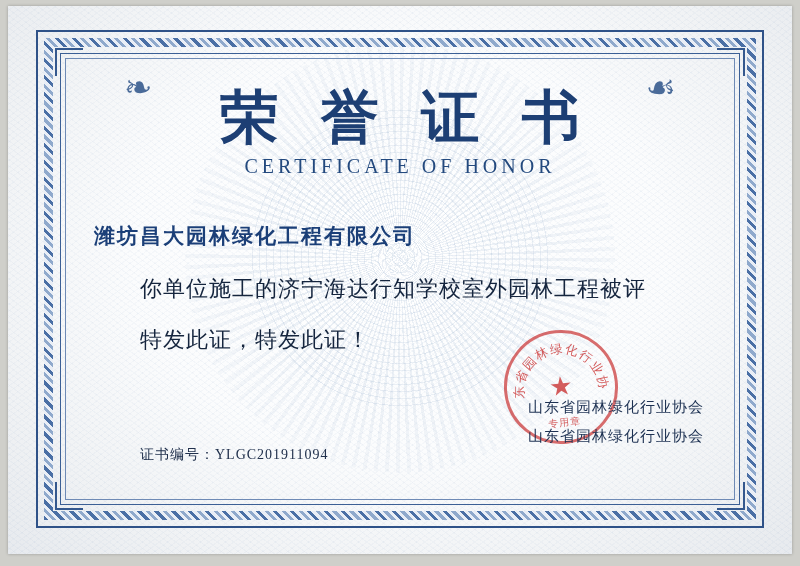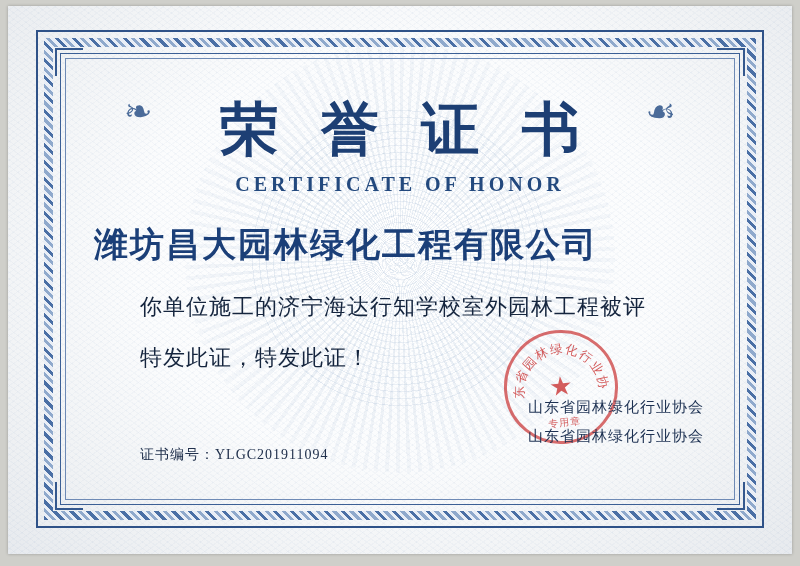--- a/index.html
+++ b/index.html
@@ -148,50 +148,50 @@
     padding-top: 22px;
   }
   .title-cn {
     font-family: "Liberation Serif", "DejaVu Serif", serif;
     font-size: 58px;
     font-weight: bold;
     letter-spacing: 14px;
     color: #1d3f74;
     text-shadow: 0 1px 0 rgba(255,255,255,0.7);
     line-height: 1.05;
-    margin: 12px;
+    margin: 0;
     padding-left: 14px;
   }
   .title-en {
     margin-top: 6px;
     font-family: "Liberation Serif", serif;
     font-size: 20px;
     letter-spacing: 4px;
     color: #23497e;
-    font-weight: bold;
+    font-weight: normal;
   }
   .title-deco {
     position: relative;
     height: 0;
   }
   .swirl {
     position: absolute;
     top: -78px;
     color: #2d5389;
     opacity: 0.85;
     font-size: 34px;
     line-height: 1;
   }
   .swirl.left { left: 46px; }
   .swirl.right { right: 46px; }
 
   .recipient {
-    margin-top: 26px;
+    margin-top: 44px;
     margin-left: 16px;
-    font-size: 34px;
+    font-size: 21px;
     color: #1b3f78;
     font-weight: bold;
     letter-spacing: 2px;
     font-family: "Liberation Serif", "DejaVu Serif", serif;
   }
 
   .body-text {
     margin-top: 18px;
     font-size: 22px;
     line-height: 1.95;

